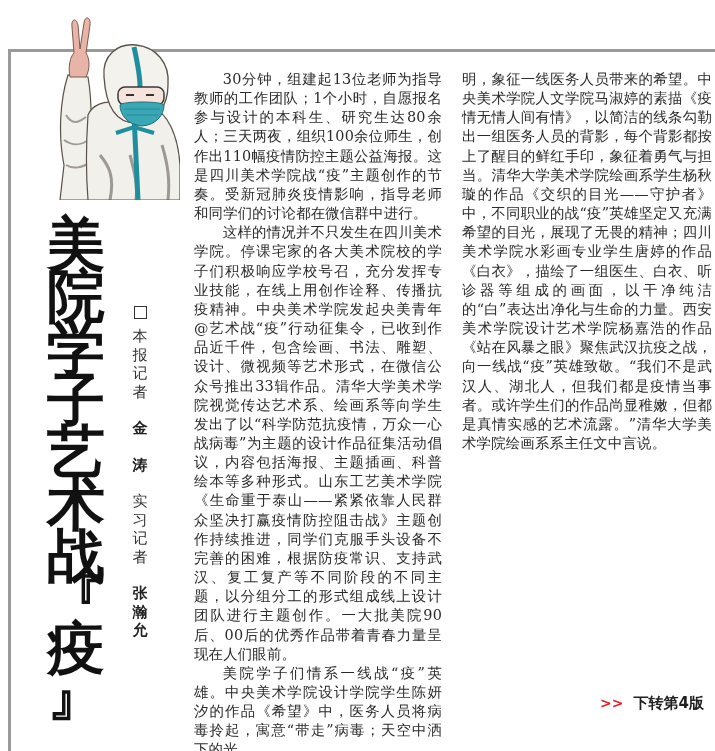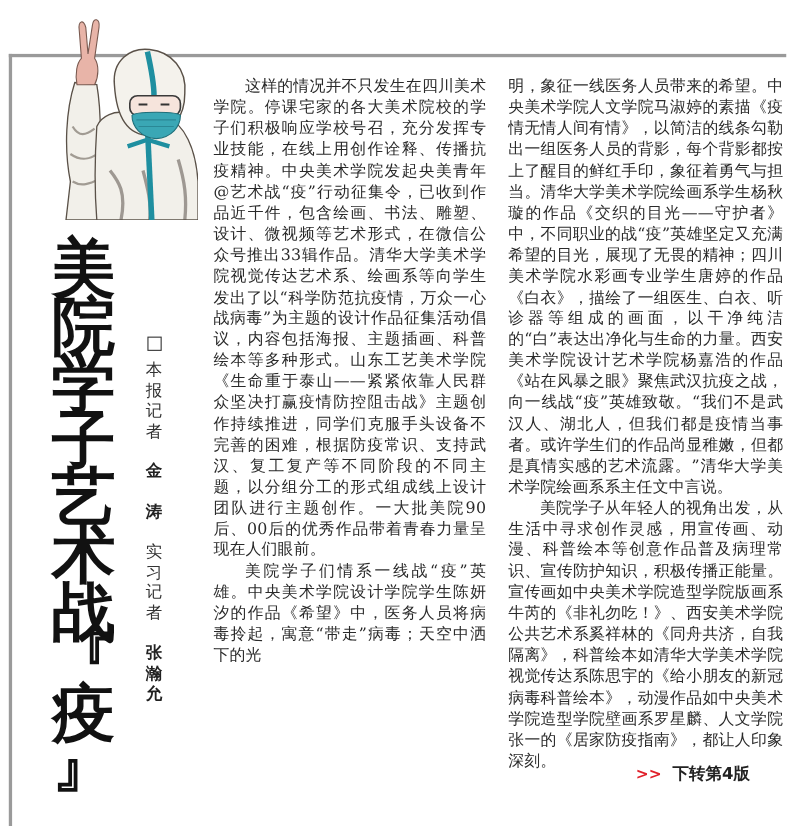--- a/index.html
+++ b/index.html
@@ -48,21 +48,21 @@
   .col {
     position: absolute; top: 70px;
     font-size: 14.4px; line-height: 19.15px; text-align: justify;
     letter-spacing: 0.2px; color: #2a2a2a;
   }
   .col1 { left: 194px; width: 248px; }
   .col2 { left: 452px; width: 250px; margin-left: 10px; }
   .col p { margin: 0; text-indent: 2em; }
   .col p.cont { text-indent: 0; }
   .jump {
-    position: absolute; left: 578px; top: 694px;
+    position: absolute; left: 600px; top: 694px;
     font-family: "DejaVu Sans", "Liberation Sans", sans-serif;
     font-weight: bold; font-size: 15px; color: #222;
   }
   .jump .arrows { color: #e0202a; margin-right: 10px; font-size: 14px; }
 </style>
 </head>
 <body>
 
 <div class="frame-top"></div>
 <div class="frame-left"></div>
@@ -118,24 +118,24 @@
   <span>习</span>
   <span>记</span>
   <span>者</span>
   <div class="gap"></div>
   <span class="bold">张</span>
   <span class="bold">瀚</span>
   <span class="bold">允</span>
 </div>
 
 <div class="col col1">
+  <p>30分钟，组建起13位老师为指导教师的工作团队；1个小时，自愿报名参与设计的本科生、研究生达80余人；三天两夜，组织100余位师生，创作出110幅疫情防控主题公益海报。这是四川美术学院战“疫”主题创作的节奏。受新冠肺炎疫情影响，指导老师和同学们的讨论都在微信群中进行。</p>
   <p>这样的情况并不只发生在四川美术学院。停课宅家的各大美术院校的学子们积极响应学校号召，充分发挥专业技能，在线上用创作诠释、传播抗疫精神。中央美术学院发起央美青年@艺术战“疫”行动征集令，已收到作品近千件，包含绘画、书法、雕塑、设计、微视频等艺术形式，在微信公众号推出33辑作品。清华大学美术学院视觉传达艺术系、绘画系等向学生发出了以“科学防范抗疫情，万众一心战病毒”为主题的设计作品征集活动倡议，内容包括海报、主题插画、科普绘本等多种形式。山东工艺美术学院《生命重于泰山——紧紧依靠人民群众坚决打赢疫情防控阻击战》主题创作持续推进，同学们克服手头设备不完善的困难，根据防疫常识、支持武汉、复工复产等不同阶段的不同主题，以分组分工的形式组成线上设计团队进行主题创作。一大批美院90后、00后的优秀作品带着青春力量呈现在人们眼前。</p>
   <p>美院学子们情系一线战“疫”英雄。中央美术学院设计学院学生陈妍汐的作品《希望》中，医务人员将病毒拎起，寓意“带走”病毒；天空中洒下的光</p>
 </div>
 
 <div class="col col2">
   <p class="cont">明，象征一线医务人员带来的希望。中央美术学院人文学院马淑婷的素描《疫情无情人间有情》，以简洁的线条勾勒出一组医务人员的背影，每个背影都按上了醒目的鲜红手印，象征着勇气与担当。清华大学美术学院绘画系学生杨秋璇的作品《交织的目光——守护者》中，不同职业的战“疫”英雄坚定又充满希望的目光，展现了无畏的精神；四川美术学院水彩画专业学生唐婷的作品《白衣》，描绘了一组医生、白衣、听诊器等组成的画面，以干净纯洁的“白”表达出净化与生命的力量。西安美术学院设计艺术学院杨嘉浩的作品《站在风暴之眼》聚焦武汉抗疫之战，向一线战“疫”英雄致敬。“我们不是武汉人、湖北人，但我们都是疫情当事者。或许学生们的作品尚显稚嫩，但都是真情实感的艺术流露。”清华大学美术学院绘画系系主任文中言说。</p>
-  <p>美院学子从年轻人的视角出发，从生活中寻求创作灵感，用宣传画、动漫、科普绘本等创意作品普及病理常识、宣传防护知识，积极传播正能量。宣传画如中央美术学院造型学院版画系牛芮的《非礼勿吃！》、西安美术学院公共艺术系奚祥林的《同舟共济，自我隔离》，科普绘本如清华大学美术学院视觉传达系陈思宇的《给小朋友的新冠病毒科普绘本》，动漫作品如中央美术学院造型学院壁画系罗星麟、人文学院张一的《居家防疫指南》，都让人印象深刻。</p>
 </div>
 
 <div class="jump">
   <span class="arrows">&gt;&gt;</span><span>下转第4版</span>
 </div>
 
 </body></html>

